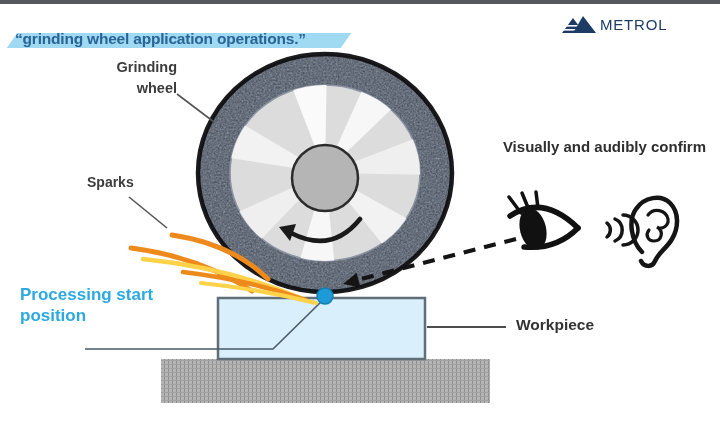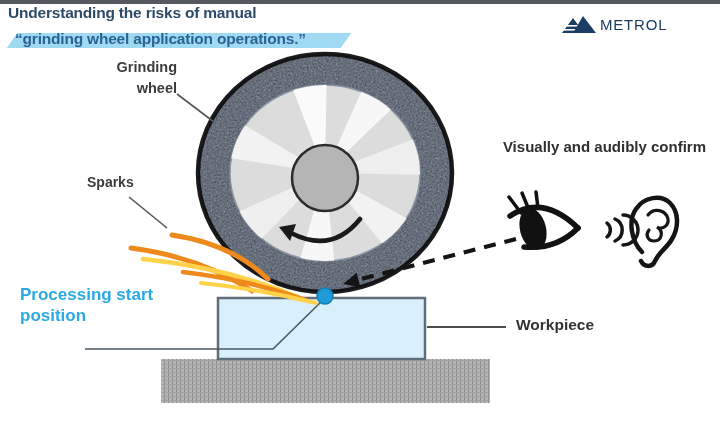--- a/index.html
+++ b/index.html
@@ -113,21 +113,20 @@
 
     <g stroke="#151515" fill="none" stroke-linecap="round">
       <path d="M642 252 C631 241 628 220 636 209 C644 197 661 194 670 203 C679 212 679 227 672 239 C667 248 659 252 655 261 C652 268 644 267 641 261" stroke-width="4.5"></path>
       <path d="M648 215 C654 207 666 210 668 219 C669 226 662 230 657 227 C664 231 662 241 654 241 C648 241 645 235 649 230" stroke-width="3.2"></path>
       <path d="M607 223 A9 9 0 0 1 607 237" stroke-width="3.5"></path>
       <path d="M615 219 A12 12 0 0 1 615 241" stroke-width="3.5"></path>
       <path d="M623 215 A15 15 0 0 1 623 245" stroke-width="3.5"></path>
     </g>
   </svg>
 
-  <h1 class="title1">Understanding the risks of manual</h1>
   <div class="band"></div>
   <h2 class="title2">“grinding wheel application operations.”</h2>
 
   <div class="logo">
     <svg width="36" height="22" viewBox="0 0 36 22" xmlns="http://www.w3.org/2000/svg">
       <polygon points="1,20 12,5 23,20" fill="#1c3c66"></polygon>
       <rect x="0" y="12" width="23" height="1.6" fill="#ffffff"></rect>
       <rect x="0" y="16" width="23" height="1.6" fill="#ffffff"></rect>
       <polygon points="12,20 22,3 35,20" fill="#1c3c66"></polygon>
     </svg>

